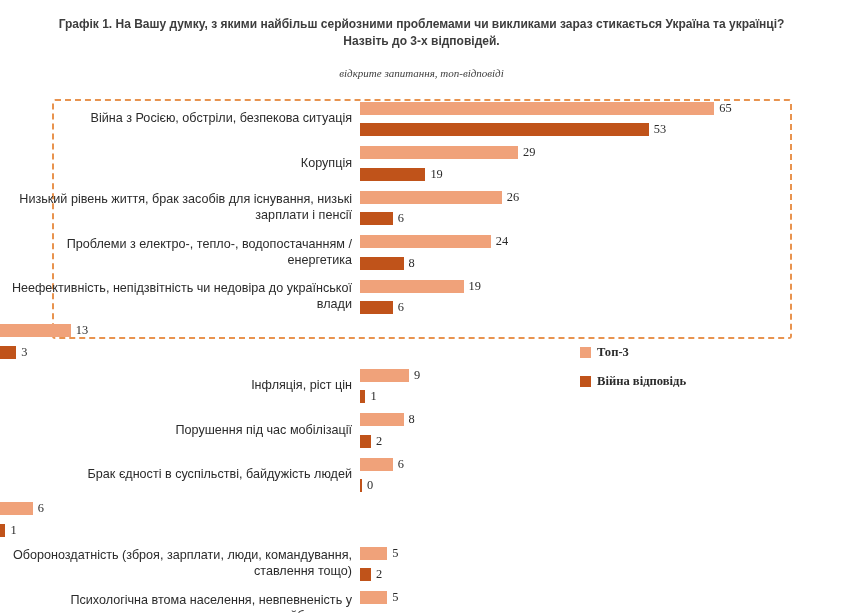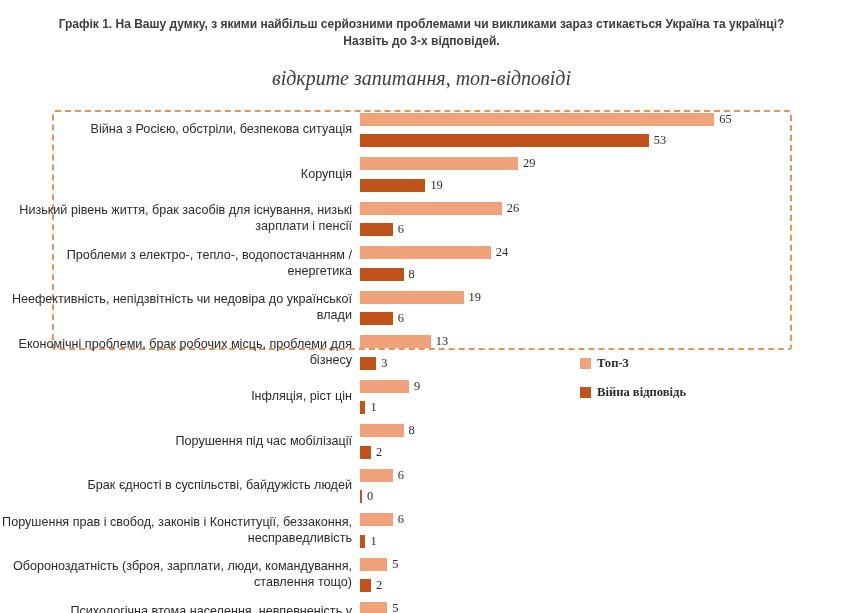--- a/index.html
+++ b/index.html
@@ -24,21 +24,21 @@
     font-size: 12px;
     line-height: 1.45;
     color: #3d3d3d;
   }
   .subtitle {
     width: 700px;
     margin: 16px auto 0 auto;
     text-align: center;
     font-family: "Liberation Serif", serif;
     font-style: italic;
-    font-size: 20px;
+    font-size: 11px;
     color: #3d3d3d;
   }
   .chart-area {
     position: relative;
     margin-top: 18px;
     width: 843px;
     height: 440px;
   }
   .highlight-box {
     position: absolute;
@@ -187,21 +187,20 @@
               <div class="bar" style="width: 103.55px;"></div>
               <span class="bar-value">19</span>
             </div>
             <div class="barline">
               <div class="bar dark" style="width: 32.7px;"></div>
               <span class="bar-value">6</span>
             </div>
           </div>
         </div>
         <div class="row">
-          <div class="row-label">Економічні проблеми, брак робочих місць, проблеми для бізнесу</div>
           <div class="bars">
             <div class="barline">
               <div class="bar" style="width: 70.85px;"></div>
               <span class="bar-value">13</span>
             </div>
             <div class="barline">
               <div class="bar dark" style="width: 16.35px;"></div>
               <span class="bar-value">3</span>
             </div>
           </div>
@@ -239,21 +238,20 @@
               <div class="bar" style="width: 32.7px;"></div>
               <span class="bar-value">6</span>
             </div>
             <div class="barline">
               <div class="bar dark" style="width: 2px;"></div>
               <span class="bar-value">0</span>
             </div>
           </div>
         </div>
         <div class="row">
-          <div class="row-label">Порушення прав і свобод, законів і Конституції, беззаконня, несправедливість</div>
           <div class="bars">
             <div class="barline">
               <div class="bar" style="width: 32.7px;"></div>
               <span class="bar-value">6</span>
             </div>
             <div class="barline">
               <div class="bar dark" style="width: 5.45px;"></div>
               <span class="bar-value">1</span>
             </div>
           </div>

